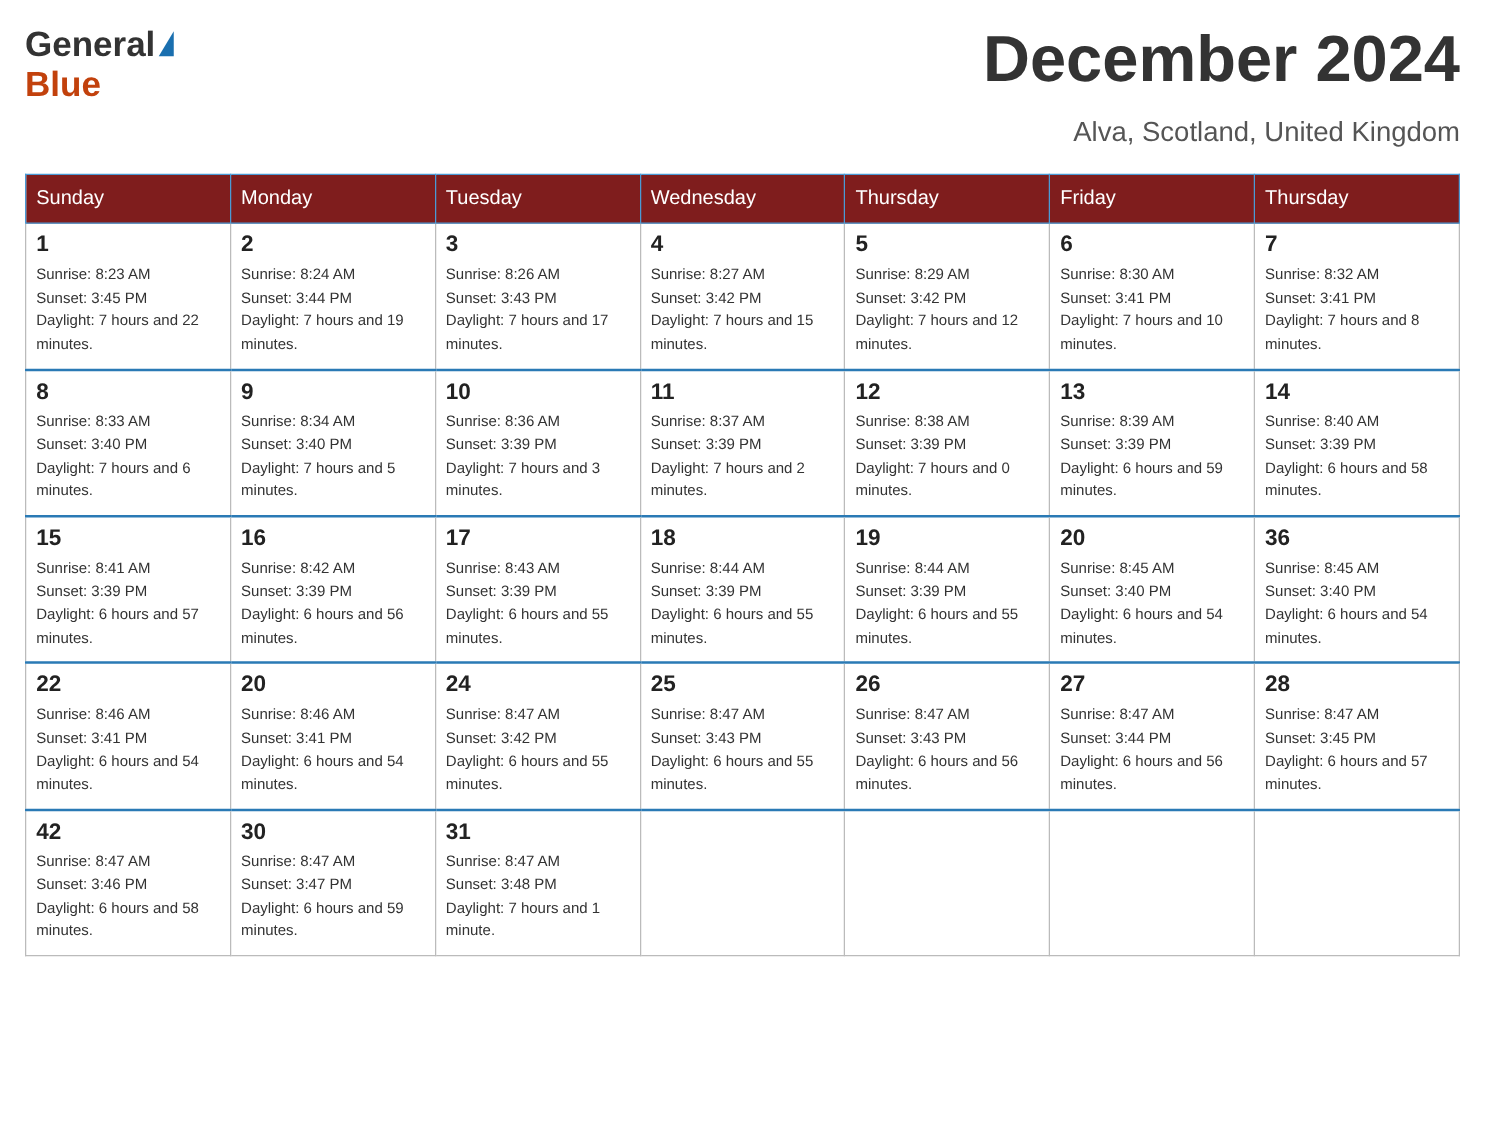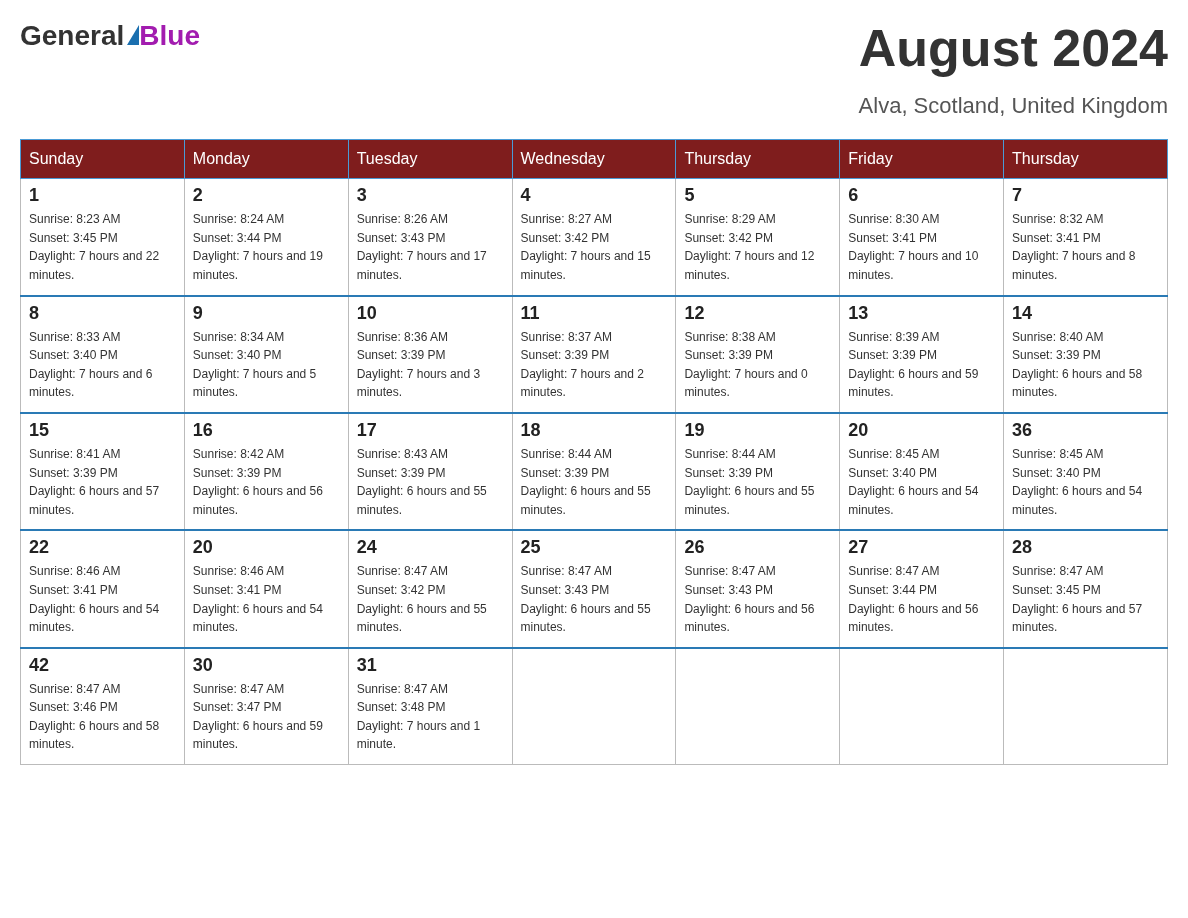--- a/index.html
+++ b/index.html
@@ -11,40 +11,40 @@
       min-height: 918px;
     }
     .header-area {
       display: flex;
       justify-content: space-between;
       align-items: flex-start;
       margin-bottom: 20px;
     }
     .logo {
       display: flex;
-      flex-direction: row;
+      flex-direction: column;
       align-items: flex-start;
     }
     .logo-text {
       display: flex;
       align-items: center;
     }
     .logo-general {
       font-size: 28px;
       font-weight: bold;
       color: #333;
     }
     .logo-blue-part {
       display: flex;
       align-items: center;
     }
     .logo-blue-text {
       font-size: 28px;
       font-weight: bold;
-      color: #a21caf;
+      color: #c2410c;
     }
     .logo-triangle {
       width: 0;
       height: 0;
       border-left: 12px solid transparent;
       border-right: 0px solid transparent;
       border-bottom: 20px solid #1a6faf;
       margin-left: 3px;
       margin-bottom: 2px;
     }
@@ -114,21 +114,21 @@
   <div class="logo">
     <div class="logo-text">
       <span class="logo-general">General</span>
       <div class="logo-blue-part">
         <div class="logo-triangle"></div>
       </div>
     </div>
     <span class="logo-blue-text">Blue</span>
   </div>
   <div class="title-area">
-    <div class="month-title">August 2024</div>
+    <div class="month-title">December 2024</div>
     <div class="location-title">Alva, Scotland, United Kingdom</div>
   </div>
 </div>
 
 <table class="calendar-table">
   <thead>
     <tr>
     <th>Sunday</th>
         <th>Monday</th>
         <th>Tuesday</th>

